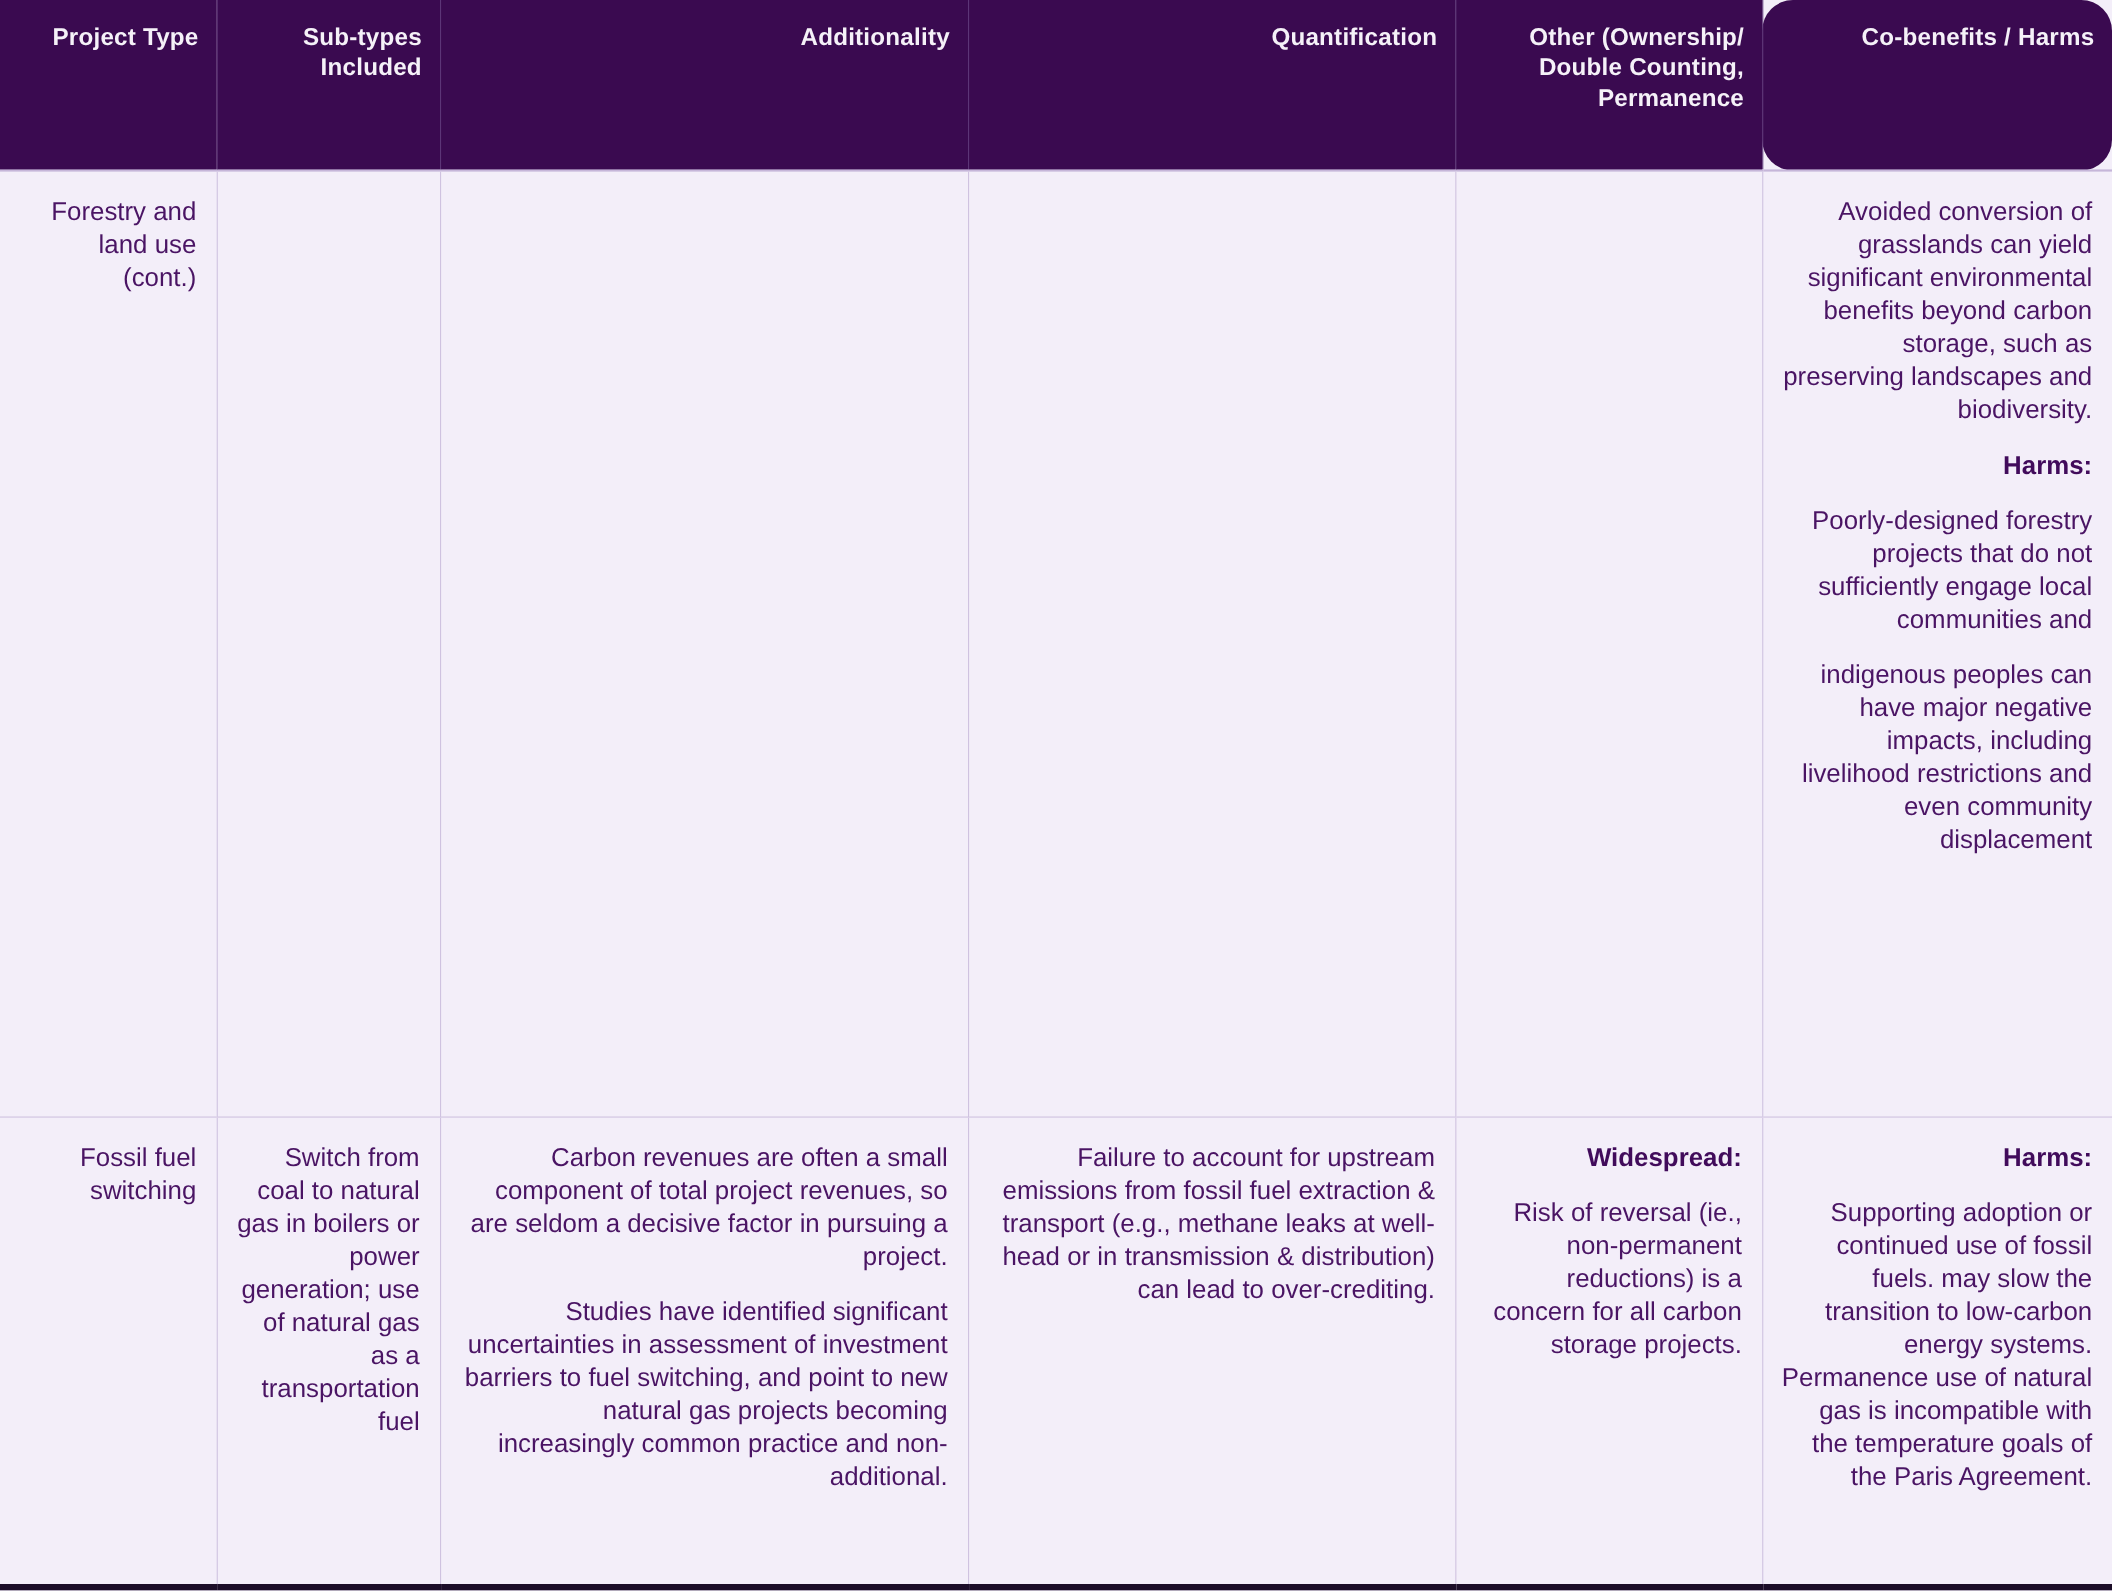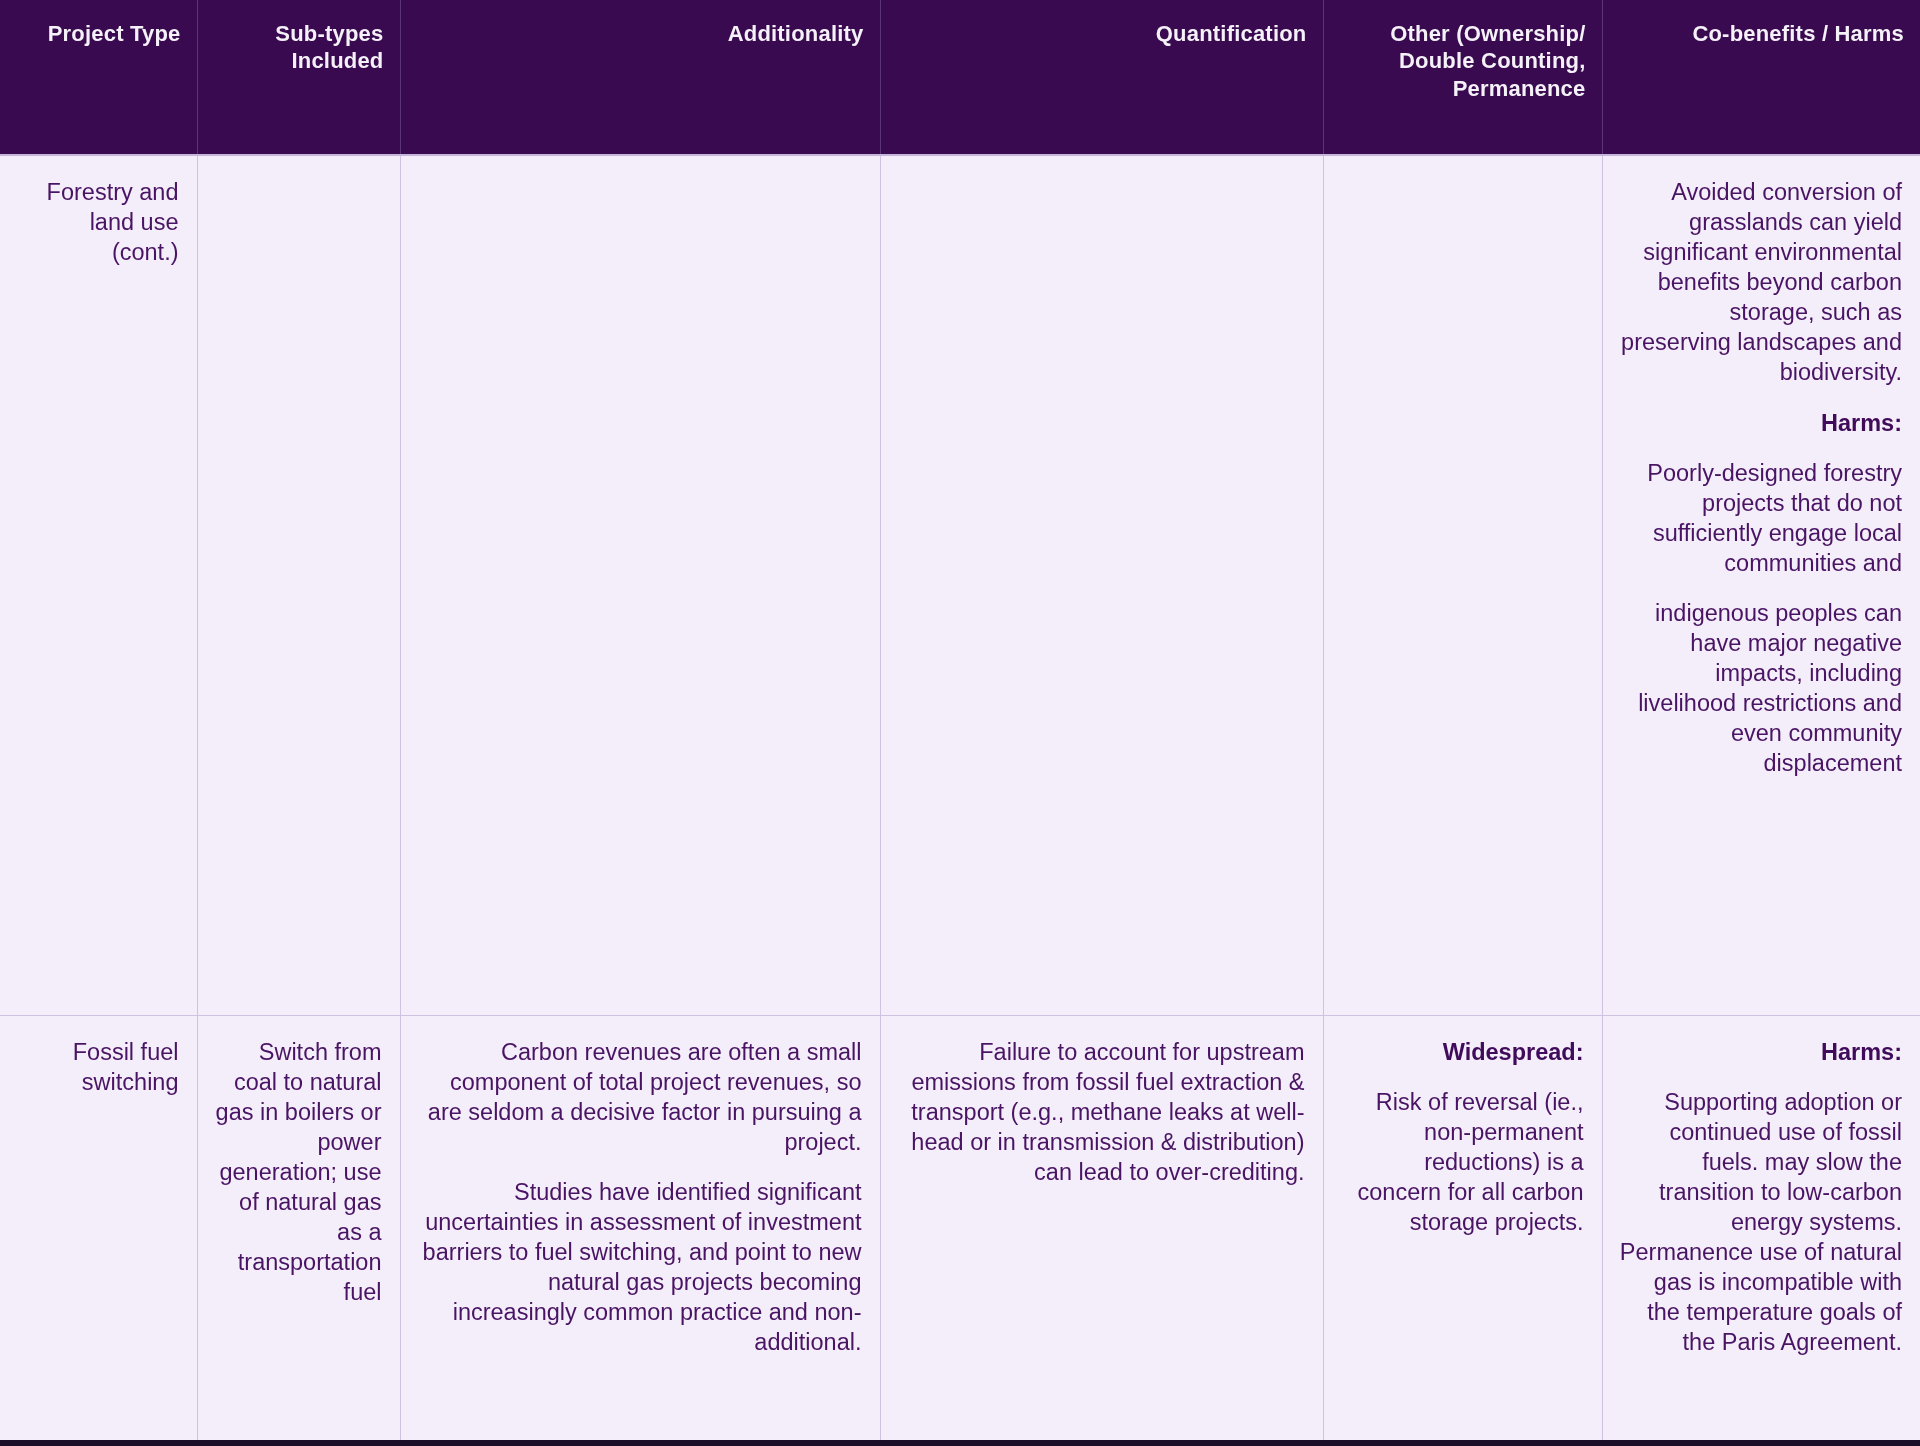--- a/index.html
+++ b/index.html
@@ -34,21 +34,21 @@
     letter-spacing: 0.2px;
     text-align: right;
     vertical-align: top;
     padding: 20px 16px 18px 17px;
     line-height: 1.24;
     white-space: pre-line;
     border-right: 1px solid var(--header-grid);
     border-bottom: 2px solid var(--header-bottom-line);
     height: 155px;
   }
-  thead th:last-child { border-right: none; }
+  thead th:last-child { border-right: none; border-radius: 28px; }
   tbody td {
     vertical-align: top;
     text-align: right;
     padding: 21px 18px 20px 17px;
     font-size: 23.5px;
     line-height: 1.28;
     color: var(--body-text);
     border-right: 1px solid var(--grid-line);
     background: var(--body-bg);
   }

